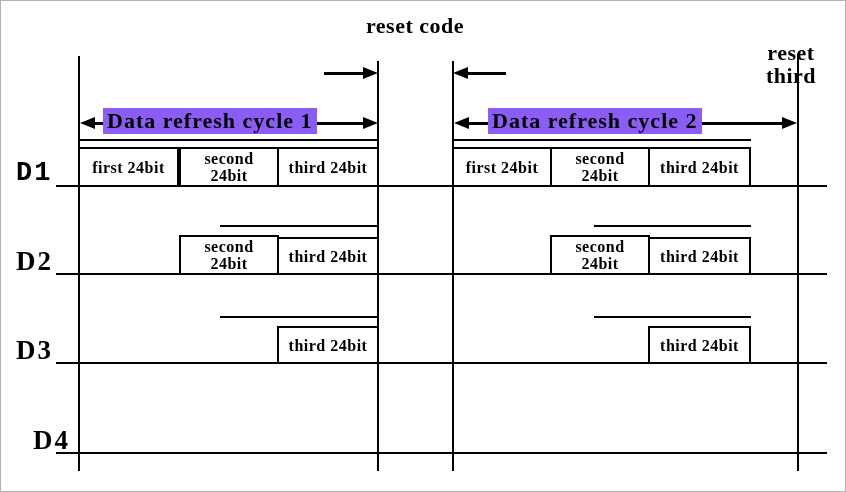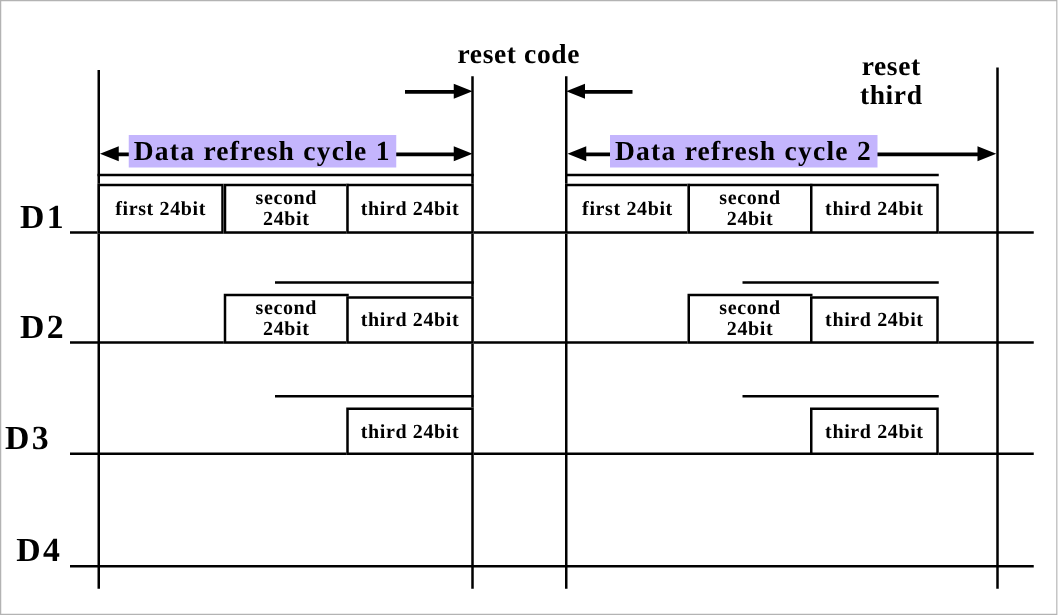--- a/index.html
+++ b/index.html
@@ -16,34 +16,34 @@
   .ah-l{border-right:15px solid #000;}
   .box{
     position:absolute;border:2px solid #000;background:#fff;box-sizing:border-box;
     display:flex;align-items:center;justify-content:center;text-align:center;
     font-size:16px;font-weight:bold;line-height:17px;white-space:pre-line;
     letter-spacing:0.5px;
   }
   .chan{position:absolute;font-size:27px;font-weight:bold;letter-spacing:2px;}
   .toplbl{position:absolute;text-align:center;font-size:22px;font-weight:bold;line-height:23px;letter-spacing:0.5px;}
   .cyclbl{
-    position:absolute;top:107px;background:#c4b5fd;padding:0 4px;
+    position:absolute;top:107px;background:#8b5cf6;padding:0 4px;
     font-size:22px;font-weight:bold;letter-spacing:1px;white-space:nowrap;
   }
 </style>
 </head>
 <body>
 
 <div class="diagram">
 
-  <div class="toplbl" style="left:338px;top:30px;width:152px;">
+  <div class="toplbl" style="left:338px;top:13px;width:152px;">
     <div>reset code</div>
   </div>
 
-  <div class="toplbl" style="left:670px;top:40px;width:84px;">
+  <div class="toplbl" style="left:748px;top:40px;width:84px;">
     <div>reset</div>
     <div>third</div>
   </div>
 
   <div class="vline" style="left:77px;top:55px;height:415px;"></div>
   <div class="vline" style="left:376px;top:60px;height:410px;"></div>
   <div class="vline" style="left:451px;top:60px;height:410px;"></div>
   <div class="vline" style="left:796px;top:53px;height:417px;"></div>
 
   <div class="sh" style="left:323px;top:71px;width:42px;"></div>
@@ -54,24 +54,24 @@
   <div class="sh" style="left:88px;top:121px;width:282px;"></div>
   <div class="ah ah-l" style="left:79px;top:116px;"></div>
   <div class="ah ah-r" style="left:362px;top:116px;"></div>
   <div class="cyclbl" style="left:102px;">Data refresh cycle 1</div>
 
   <div class="sh" style="left:462px;top:121px;width:322px;"></div>
   <div class="ah ah-l" style="left:453px;top:116px;"></div>
   <div class="ah ah-r" style="left:781px;top:116px;"></div>
   <div class="cyclbl" style="left:472px;margin-left:15px;">Data refresh cycle 2</div>
 
-  <div class="chan" style="left:15px;top:157px;">D1</div>
+  <div class="chan" style="left:15px;top:157px;font-family:Liberation Mono, monospace;">D1</div>
   <div class="chan" style="left:15px;top:245px;">D2</div>
-  <div class="chan" style="left:3px;top:334px;">D3</div>
-  <div class="chan" style="left:12px;top:424px;font-family:Liberation Serif, serif;">D4</div>
+  <div class="chan" style="left:15px;top:334px;">D3</div>
+  <div class="chan" style="left:32px;top:424px;font-family:Liberation Serif, serif;">D4</div>
 
   <div class="hline" style="left:55px;top:184px;width:771px;"></div>
   <div class="hline" style="left:55px;top:272px;width:771px;"></div>
   <div class="hline" style="left:55px;top:361px;width:771px;"></div>
   <div class="hline" style="left:55px;top:451px;width:771px;"></div>
 
   <div class="hline" style="left:77px;top:138px;width:301px;"></div>
   <div class="hline" style="left:451px;top:138px;width:299px;"></div>
   <div class="hline" style="left:219px;top:224px;width:159px;"></div>
   <div class="hline" style="left:593px;top:224px;width:157px;"></div>

